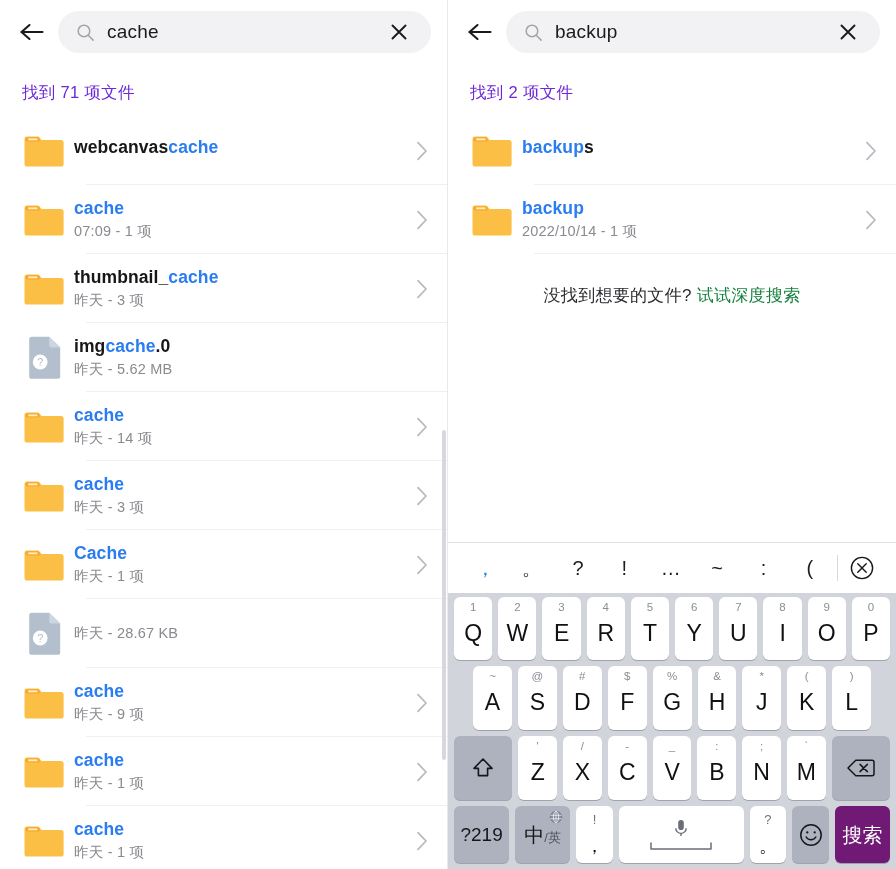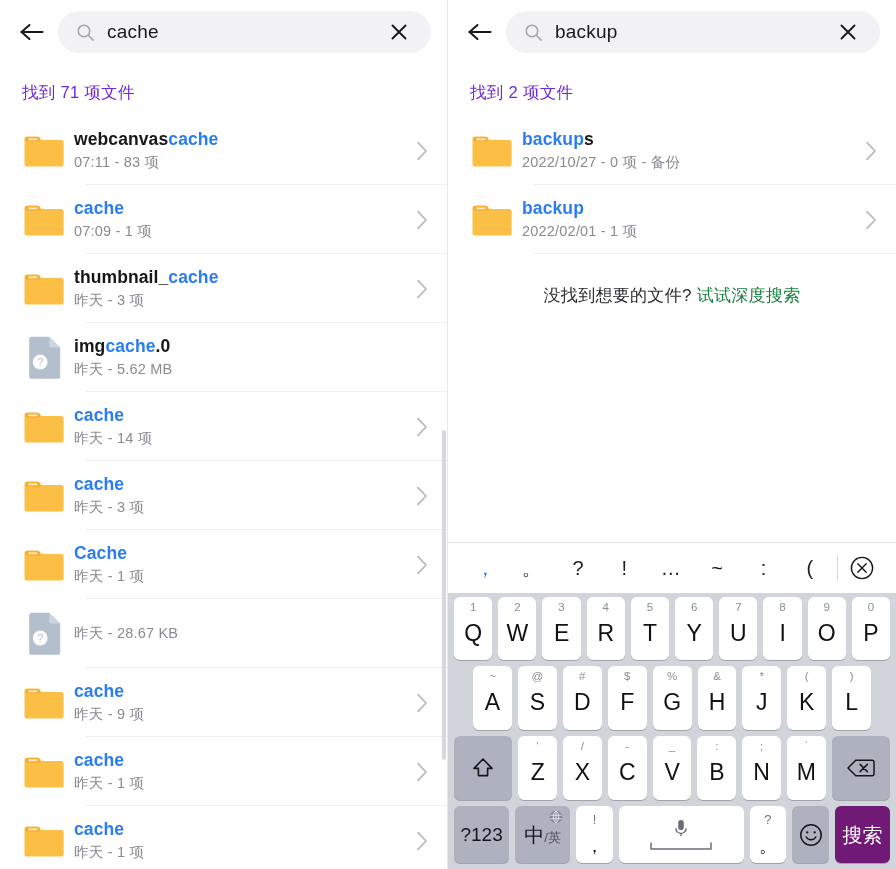--- a/index.html
+++ b/index.html
@@ -167,21 +167,20 @@
         <div class="file-row">
           <div class="file-icon">
             <svg width="42" height="36" viewBox="0 0 42 36" fill="none">
               <path d="M1.5 6.2 a2.6 2.6 0 0 1 2.6-2.6 H14.6 a2.4 2.4 0 0 1 1.8 .8 L18.6 7.1 H38 a2.6 2.6 0 0 1 2.6 2.6 V31 a2.6 2.6 0 0 1 -2.6 2.6 H4.1 A2.6 2.6 0 0 1 1.5 31 Z" fill="#fbbf45"></path>
               <path d="M4.1 4.2 H15.0 a1.6 1.6 0 0 1 1.6 1.6 V8.4 H4.1 a1.6 1.6 0 0 1 -1.6 -1.6 V5.8 A1.6 1.6 0 0 1 4.1 4.2 Z" fill="#f7a827"></path>
               <path d="M5.2 5.4 H14.4 v1.9 H5.2 Z" fill="#fff8e6" opacity=".85"></path>
             </svg>
           </div>
           <div class="file-meta">
             <div class="file-name">webcanvas<span class="hl">cache</span></div>
-            <div class="file-sub">07:11 - 83 项</div>
           </div>
           <div class="chevron">
             <svg width="14" height="24" viewBox="0 0 14 24" fill="none">
               <path d="M3 3.6 L11 12 L3 20.4" stroke="#b9b9c0" stroke-width="1.8" fill="none" stroke-linecap="round" stroke-linejoin="round"></path>
             </svg>
           </div>
           <div class="row-divider"></div>
         </div>
         <div class="file-row">
           <div class="file-icon">
@@ -400,40 +399,39 @@
         <div class="file-row">
           <div class="file-icon">
             <svg width="42" height="36" viewBox="0 0 42 36" fill="none">
               <path d="M1.5 6.2 a2.6 2.6 0 0 1 2.6-2.6 H14.6 a2.4 2.4 0 0 1 1.8 .8 L18.6 7.1 H38 a2.6 2.6 0 0 1 2.6 2.6 V31 a2.6 2.6 0 0 1 -2.6 2.6 H4.1 A2.6 2.6 0 0 1 1.5 31 Z" fill="#fbbf45"></path>
               <path d="M4.1 4.2 H15.0 a1.6 1.6 0 0 1 1.6 1.6 V8.4 H4.1 a1.6 1.6 0 0 1 -1.6 -1.6 V5.8 A1.6 1.6 0 0 1 4.1 4.2 Z" fill="#f7a827"></path>
               <path d="M5.2 5.4 H14.4 v1.9 H5.2 Z" fill="#fff8e6" opacity=".85"></path>
             </svg>
           </div>
           <div class="file-meta">
             <div class="file-name"><span class="hl">backup</span>s</div>
-            <div class="file-sub">2022/10/27 - 0 项 - 备份</div>
           </div>
           <div class="chevron">
             <svg width="14" height="24" viewBox="0 0 14 24" fill="none">
               <path d="M3 3.6 L11 12 L3 20.4" stroke="#b9b9c0" stroke-width="1.8" fill="none" stroke-linecap="round" stroke-linejoin="round"></path>
             </svg>
           </div>
           <div class="row-divider"></div>
         </div>
         <div class="file-row">
           <div class="file-icon">
             <svg width="42" height="36" viewBox="0 0 42 36" fill="none">
               <path d="M1.5 6.2 a2.6 2.6 0 0 1 2.6-2.6 H14.6 a2.4 2.4 0 0 1 1.8 .8 L18.6 7.1 H38 a2.6 2.6 0 0 1 2.6 2.6 V31 a2.6 2.6 0 0 1 -2.6 2.6 H4.1 A2.6 2.6 0 0 1 1.5 31 Z" fill="#fbbf45"></path>
               <path d="M4.1 4.2 H15.0 a1.6 1.6 0 0 1 1.6 1.6 V8.4 H4.1 a1.6 1.6 0 0 1 -1.6 -1.6 V5.8 A1.6 1.6 0 0 1 4.1 4.2 Z" fill="#f7a827"></path>
               <path d="M5.2 5.4 H14.4 v1.9 H5.2 Z" fill="#fff8e6" opacity=".85"></path>
             </svg>
           </div>
           <div class="file-meta">
             <div class="file-name"><span class="hl">backup</span></div>
-            <div class="file-sub">2022/02/01 - 1 项</div>
+            <div class="file-sub">2022/10/14 - 1 项</div>
           </div>
           <div class="chevron">
             <svg width="14" height="24" viewBox="0 0 14 24" fill="none">
               <path d="M3 3.6 L11 12 L3 20.4" stroke="#b9b9c0" stroke-width="1.8" fill="none" stroke-linecap="round" stroke-linejoin="round"></path>
             </svg>
           </div>
           <div class="row-divider"></div>
         </div>
       </div>
 
@@ -575,21 +573,21 @@
           </div>
           <div class="key gray wide-15">
             <svg width="30" height="24" viewBox="0 0 30 24" fill="none">
               <path d="M9.8 4.2 H26 a2 2 0 0 1 2 2 V17.8 a2 2 0 0 1 -2 2 H9.8 L2 12 Z" stroke="#17171a" stroke-width="1.5" fill="none" stroke-linejoin="round"></path>
               <path d="M14 8.4 L21.4 15.6 M21.4 8.4 L14 15.6" stroke="#17171a" stroke-width="1.5" stroke-linecap="round"></path>
             </svg>
           </div>
         </div>
       <div class="krow r4">
         <div class="key gray wide-15">
-          <span class="main" style="font-size:19px;">?123</span>
+          <span class="main" style="font-size:19px;">?219</span>
         </div>
         <div class="key gray wide-15">
           <span class="globe">
             <svg width="14" height="14" viewBox="0 0 16 16" fill="none">
               <circle cx="8" cy="8" r="6.6" fill="#86899a"></circle>
               <circle cx="8" cy="8" r="6.6" stroke="#6f7285" stroke-width="0.8"></circle>
               <ellipse cx="8" cy="8" rx="3" ry="6.6" stroke="#fff" stroke-width="0.8" fill="none"></ellipse>
               <path d="M1.6 6 H14.4 M1.6 10 H14.4 M8 1.4 V14.6" stroke="#fff" stroke-width="0.8"></path>
             </svg>
           </span>

